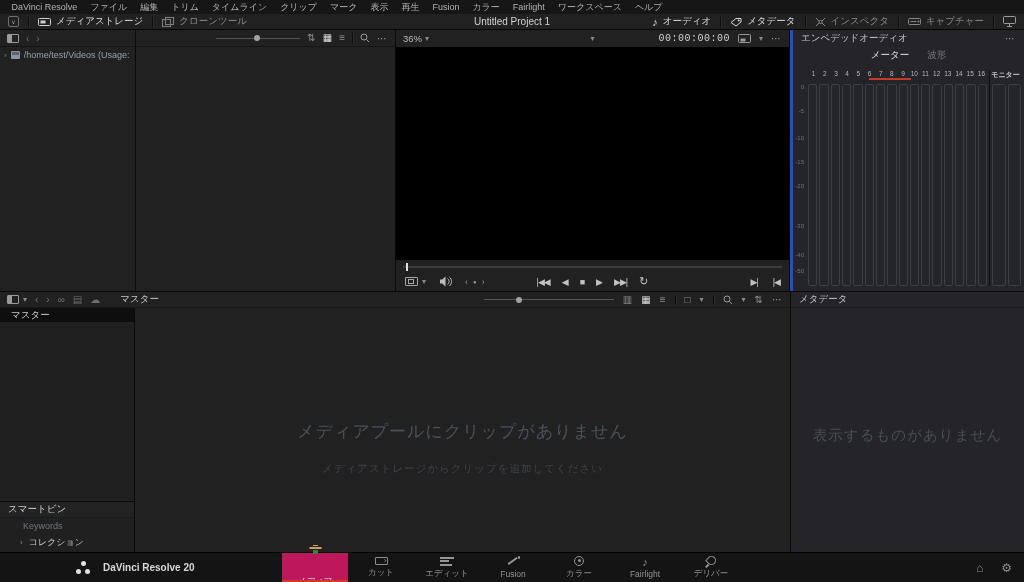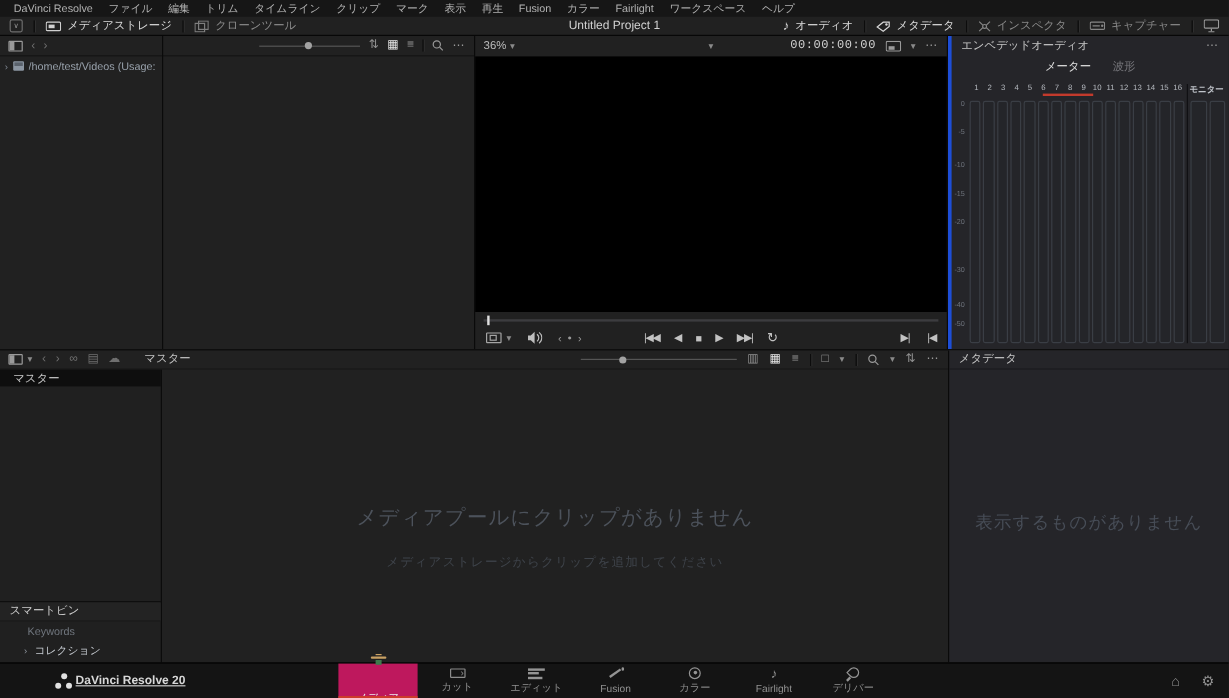--- a/index.html
+++ b/index.html
@@ -115,21 +115,21 @@
   .smart-item .exp { color:#8a9099; font-size:8px; }
   .pool-empty { position:absolute; left:135px; top:16px; width:655px; bottom:0; text-align:center; }
   .pool-empty .big { margin-top:112px; font-size:17px; color:#4c525b; letter-spacing:1px; }
   .pool-empty .small { margin-top:19px; font-size:10.5px; color:#3e434a; letter-spacing:1px; }
   .meta-panel { position:absolute; left:790px; top:0; right:0; bottom:0; background:#252529; border-left:1px solid #0a0a0a; }
   .meta-header { height:16px; display:flex; align-items:center; padding-left:8px; font-size:9.5px; color:#c6c6c6; border-bottom:1px solid #1c1c1f; }
   .meta-empty { margin-top:118px; text-align:center; font-size:14.5px; color:#474d57; letter-spacing:1px; }
 
   
   .navbar { position:absolute; left:0; top:552px; right:0; height:30px; background:#141414; border-top:1px solid #030303; }
-  .app-id { position:absolute; left:46px; top:0; bottom:0; display:flex; align-items:center; gap:3px;text-decoration:underline; }
+  .app-id { position:absolute; left:76px; top:0; bottom:0; display:flex; align-items:center; gap:13px; }
   .app-name { font-size:10px; font-weight:bold; color:#d8d8d8; white-space:nowrap; }
   .logo { width:14px; height:13px; position:relative; }
   .logo i { position:absolute; width:5px; height:5px; border-radius:50%; background:#e2e2e2; }
   .logo i:nth-child(1){ left:4.5px; top:0; } .logo i:nth-child(2){ left:0; bottom:0; } .logo i:nth-child(3){ right:0; bottom:0; }
   .page-tabs { position:absolute; left:282px; top:0; bottom:0; display:flex; }
   .page-tab { width:66px; display:flex; flex-direction:column; align-items:center; justify-content:center; gap:2px; position:relative; }
   .page-tab .page-label { font-size:8.5px; color:#919191; }
   .page-tab.active { background:#be185d;gap:27px; }
   .page-tab.active .page-label { color:#ececec; }
   .page-tab.active::after { content:""; position:absolute; left:0; right:0; bottom:0; height:2px; background:#cd3a2b; }

